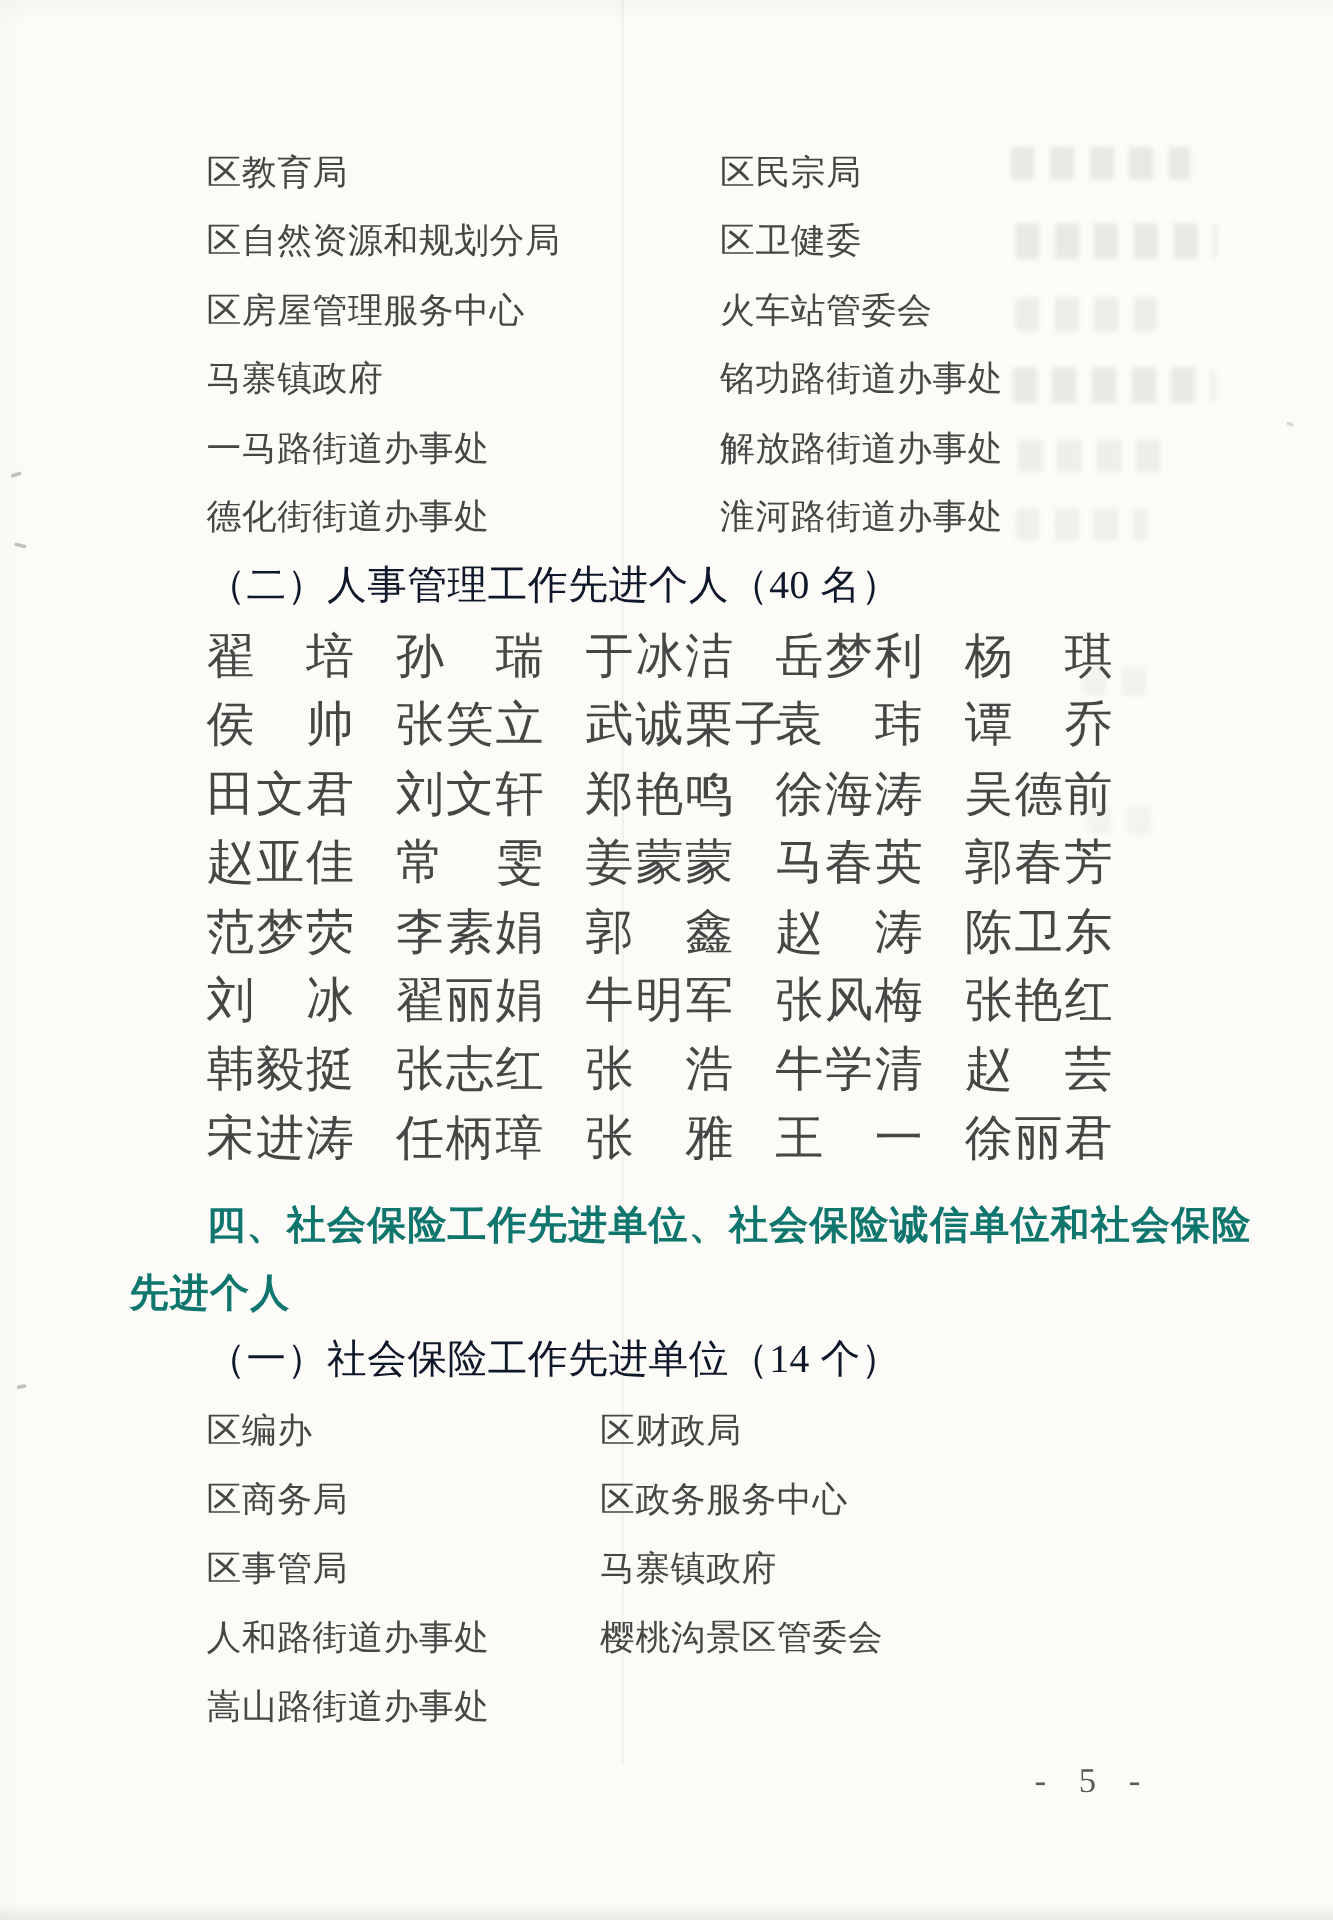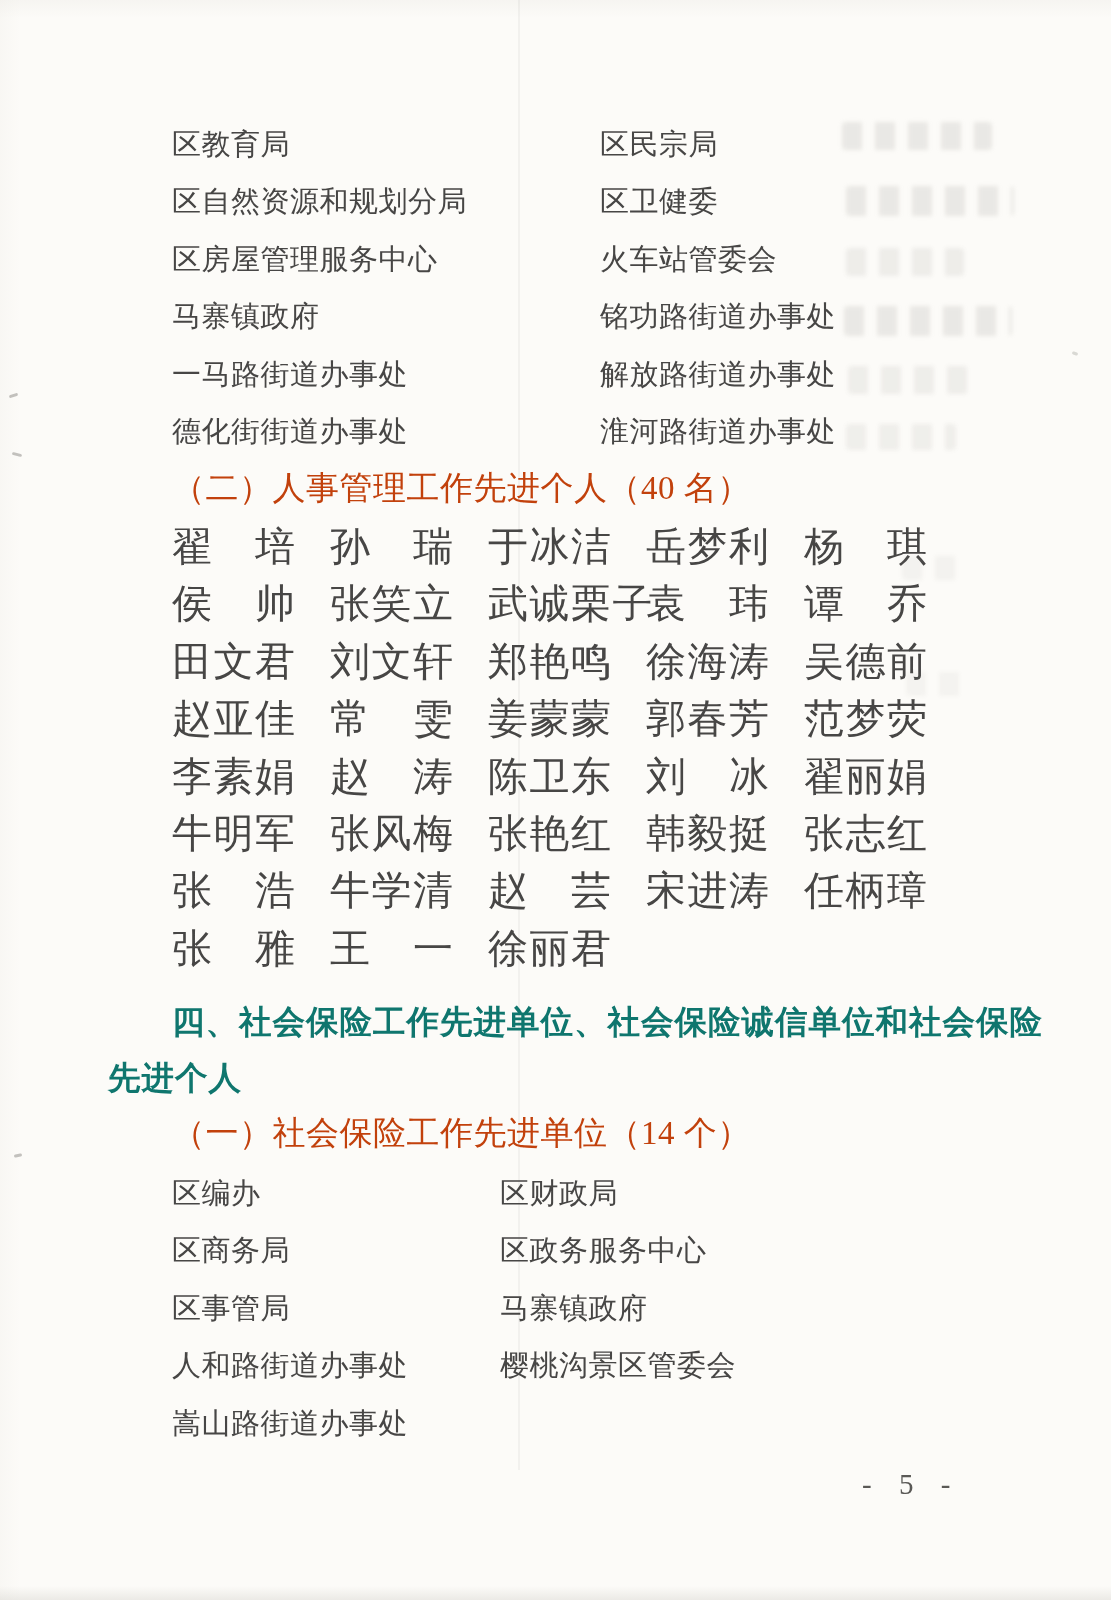--- a/index.html
+++ b/index.html
@@ -20,21 +20,21 @@
     pointer-events:none;
   }
   .scan-seam{
     position:absolute;left:518px;top:0;width:2px;height:1470px;
     background:rgba(120,118,110,0.07);
   }
   .txt{font-size:29px;letter-spacing:0.5px;line-height:57.4px;white-space:nowrap;}
   .unit-list{position:absolute;display:grid;}
   .unit-list.top{left:172px;top:116px;grid-template-columns:428px auto;}
   .unit-list.bottom{left:172px;top:1165px;grid-template-columns:328px auto;}
-  .heading-sub{position:absolute;left:172px;font-size:33px;letter-spacing:0.5px;line-height:57.4px;white-space:nowrap;color:#c2410c;font-family:Liberation Serif, serif;}
+  .heading-sub{position:absolute;left:172px;font-size:33px;letter-spacing:0.5px;line-height:57.4px;white-space:nowrap;color:#0f172a;font-family:Liberation Serif, serif;}
   .names-grid{
     position:absolute;left:172px;top:518px;
     display:grid;grid-template-columns:repeat(5,158px);
   }
   .names-grid .name{font-size:40px;letter-spacing:1.5px;line-height:57.4px;white-space:nowrap;}
   .heading-main{
     position:absolute;left:108px;top:994px;width:940px;
     font-weight:bold;color:#0f766e;
     font-size:32.5px;letter-spacing:1px;line-height:56px;
   }
@@ -100,23 +100,25 @@
   <span class="name">袁　玮</span>
   <span class="name">谭　乔</span>
   <span class="name">田文君</span>
   <span class="name">刘文轩</span>
   <span class="name">郑艳鸣</span>
   <span class="name">徐海涛</span>
   <span class="name">吴德前</span>
   <span class="name">赵亚佳</span>
   <span class="name">常　雯</span>
   <span class="name">姜蒙蒙</span>
+  <span class="name">马春英</span>
   <span class="name">郭春芳</span>
   <span class="name">范梦荧</span>
   <span class="name">李素娟</span>
+  <span class="name">郭　鑫</span>
   <span class="name">赵　涛</span>
   <span class="name">陈卫东</span>
   <span class="name">刘　冰</span>
   <span class="name">翟丽娟</span>
   <span class="name">牛明军</span>
   <span class="name">张风梅</span>
   <span class="name">张艳红</span>
   <span class="name">韩毅挺</span>
   <span class="name">张志红</span>
   <span class="name">张　浩</span>

